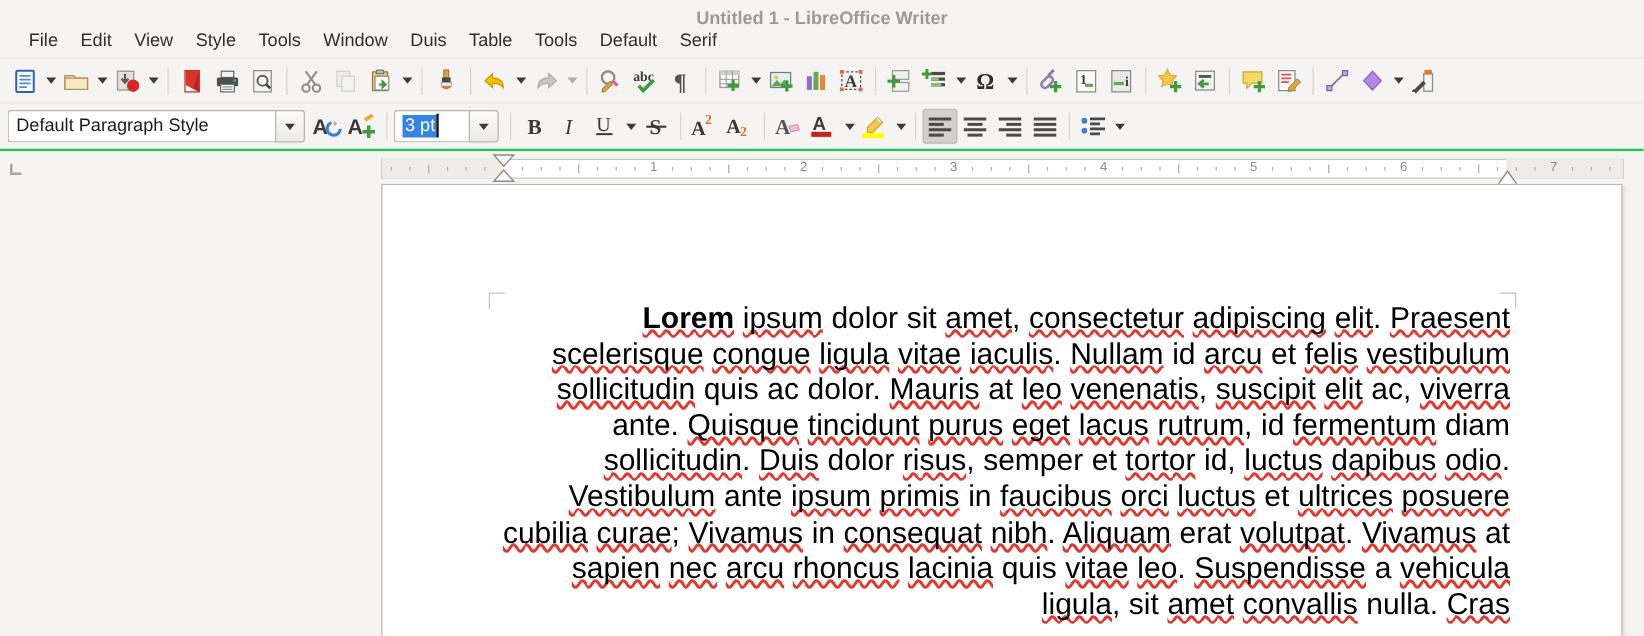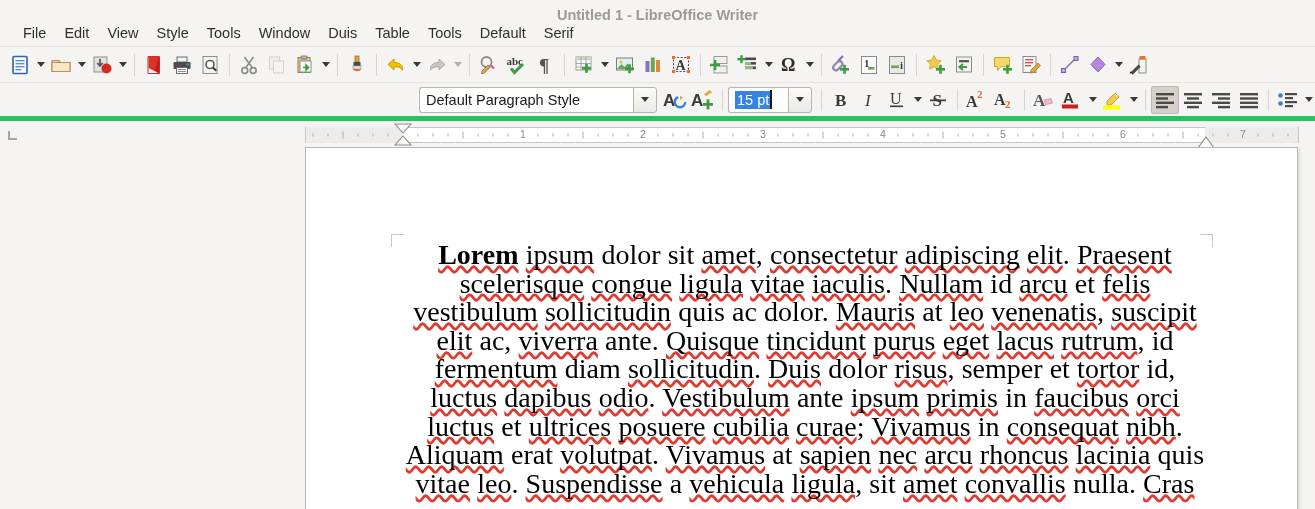--- a/index.html
+++ b/index.html
@@ -63,21 +63,21 @@
   .toolbar {
     height: 36px;
     background: #f5f4f2;
     display: flex;
     align-items: center;
     padding-left: 6px;
     flex: 0 0 auto;
     border-bottom: 1px solid #e6e4e0;
   }
   .tb-main { height: 36px; }
-  .tb-fmt  { height: 38px; border-bottom: 5px solid #22c55e; justify-content: flex-end; }
+  .tb-fmt  { height: 38px; border-bottom: 2px solid #22c55e; }
 
   .tbtn {
     width: 28px; height: 28px;
     display: flex; align-items: center; justify-content: center;
     border-radius: 3px;
     position: relative;
     flex: 0 0 auto;
   }
   .tbtn.pressed { background: #d5d1ca; box-shadow: inset 0 0 0 1px #bdb8b0; }
   .tbtn svg { display: block; }
@@ -216,25 +216,25 @@
     pointer-events: none;
   }
   .tb-corner { position: absolute; width: 13px; height: 13px; }
   .tb-tl { left: 0; top: 0; border-left: 1.5px solid #c9c6c1; border-top: 1.5px solid #c9c6c1; }
   .tb-tr { right: 0; top: 0; border-right: 1.5px solid #c9c6c1; border-top: 1.5px solid #c9c6c1; }
 
   .doctext {
     position: absolute;
     left: 96px; top: 93px;
     width: 806px;
-    font-family: Liberation Serif, serif;
-    font-size: 28px;
+    font-family: Liberation Sans, sans-serif;
+    font-size: 24px;
     line-height: 28.6px;
     color: #000000;
-    text-align: center;
+    text-align: right;
     white-space: pre-wrap;
     word-spacing: 0.2px;
   }
   .doctext b { font-weight: bold; }
   .sp {
     text-decoration: underline wavy #e03a30;
     text-decoration-skip-ink: none;
     text-underline-offset: 1px;
   }
 </style>
@@ -637,21 +637,21 @@
           </g>
         <path d="M13 6l6-4 2 2.2-6 4z" fill="#e8a33d"></path>
       </svg>
     </div>
 
     <div class="sep"></div>
 
 
     <div class="combo combo-size">
       <div class="field">
-        <span class="sizesel">15 pt</span>
+        <span class="sizesel">3 pt</span>
       </div>
       <div class="btn">
           <i></i>
         </div>
     </div>
 
     <div class="sep"></div>
 
     <div class="tbtn">
       <svg width="22" height="22" viewBox="0 0 22 22">

